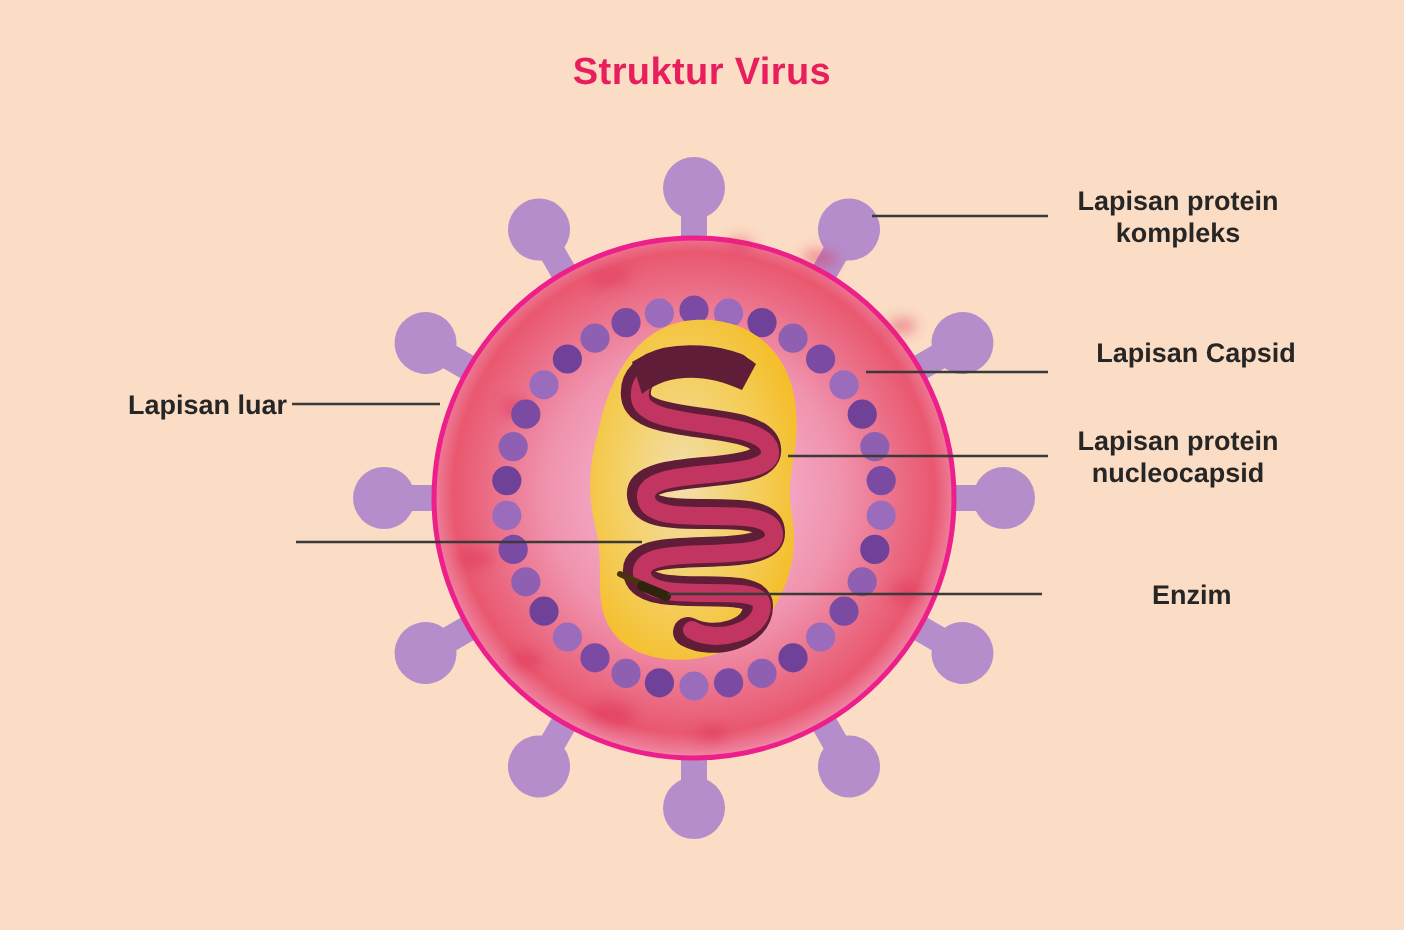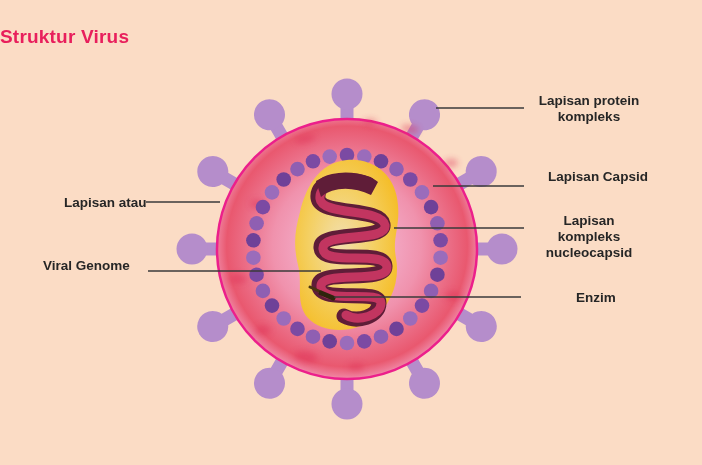--- a/index.html
+++ b/index.html
@@ -11,21 +11,21 @@
   html,body{width:702px;height:465px;}
   body{
     background:var(--background);
     font-family:"Liberation Sans", sans-serif;
     position:relative;
     overflow:hidden;
   }
   .stage{position:absolute;left:0;top:0;width:702px;height:465px;}
   .title{
     position:absolute;left:0;top:26px;width:702px;
-    font-size:19px;font-weight:800;
+    text-align:center;font-size:19px;font-weight:800;
     color:var(--title);letter-spacing:.2px;
   }
   .lbl{
     position:absolute;color:var(--label-text);
     font-size:13.5px;font-weight:700;line-height:16px;
   }
   .lbl.right{text-align:center;}
   .lbl.leftside{text-align:left;}
   svg{position:absolute;left:0;top:0;}
 </style>
@@ -189,23 +189,22 @@
       <path d="M334,297 H521"></path>
     </g>
   </svg>
 
   <div class="title">Struktur Virus</div>
 
   <div class="lbl right" style="left:533px;top:93px;width:112px;">Lapisan protein kompleks</div>
 
   <div class="lbl right" style="left:533px;top:169px;width:130px;">Lapisan Capsid</div>
 
-  <div class="lbl right" style="left:533px;top:213px;width:112px;">Lapisan kompleks nucleocapsid</div>
+  <div class="lbl right" style="left:533px;top:213px;width:112px;">Lapisan protein nucleocapsid</div>
 
   <div class="lbl right" style="left:532px;top:290px;width:80px;padding-left:44px;">Enzim</div>
 
-  <div class="lbl leftside" style="left:64px;top:195px;width:100px;">Lapisan atau</div>
+  <div class="lbl leftside" style="left:64px;top:195px;width:100px;">Lapisan luar</div>
 
   <div class="lbl leftside" style="left:43px;top:258px;width:120px;">
-    <div>Viral Genome</div>
   </div>
 
 </div>
 
 </body></html>

